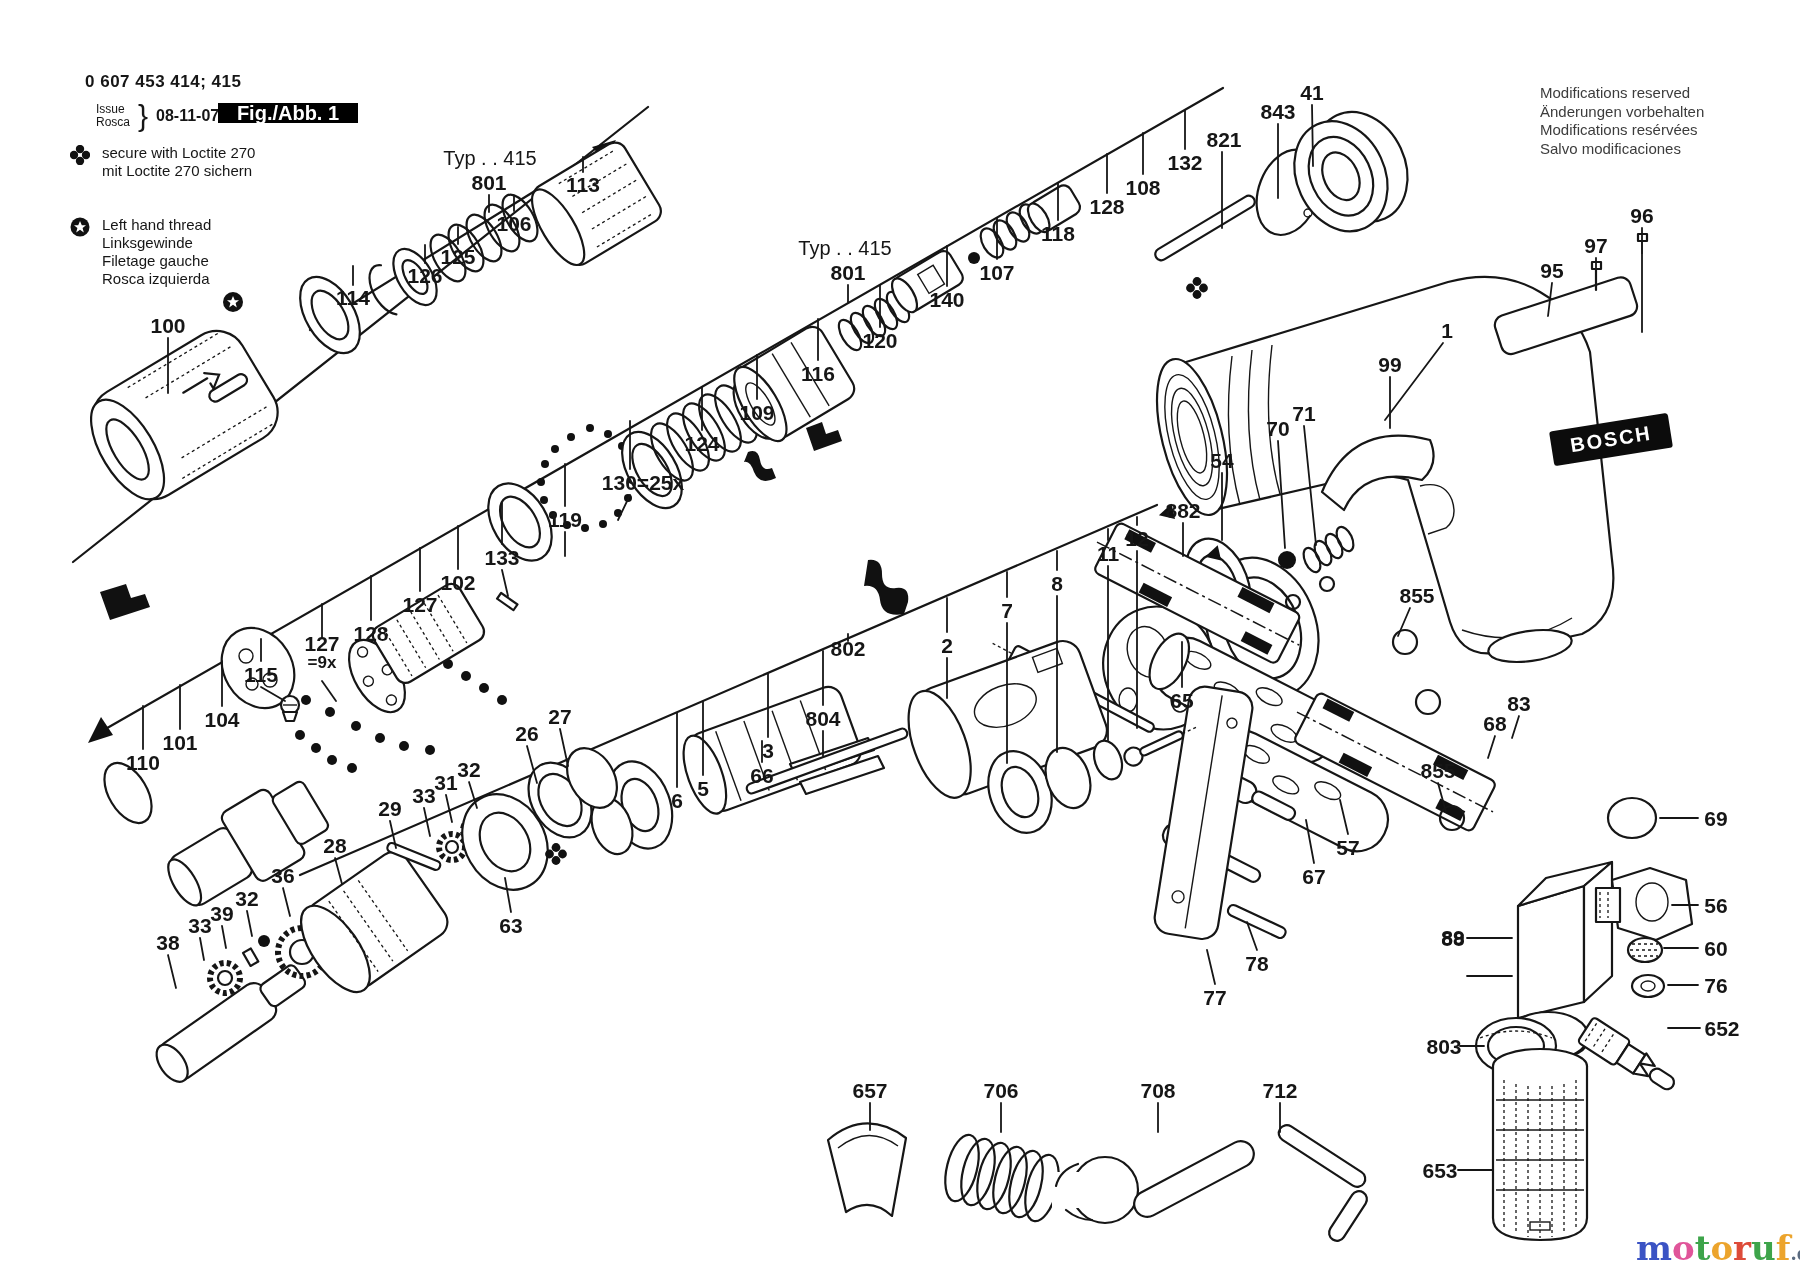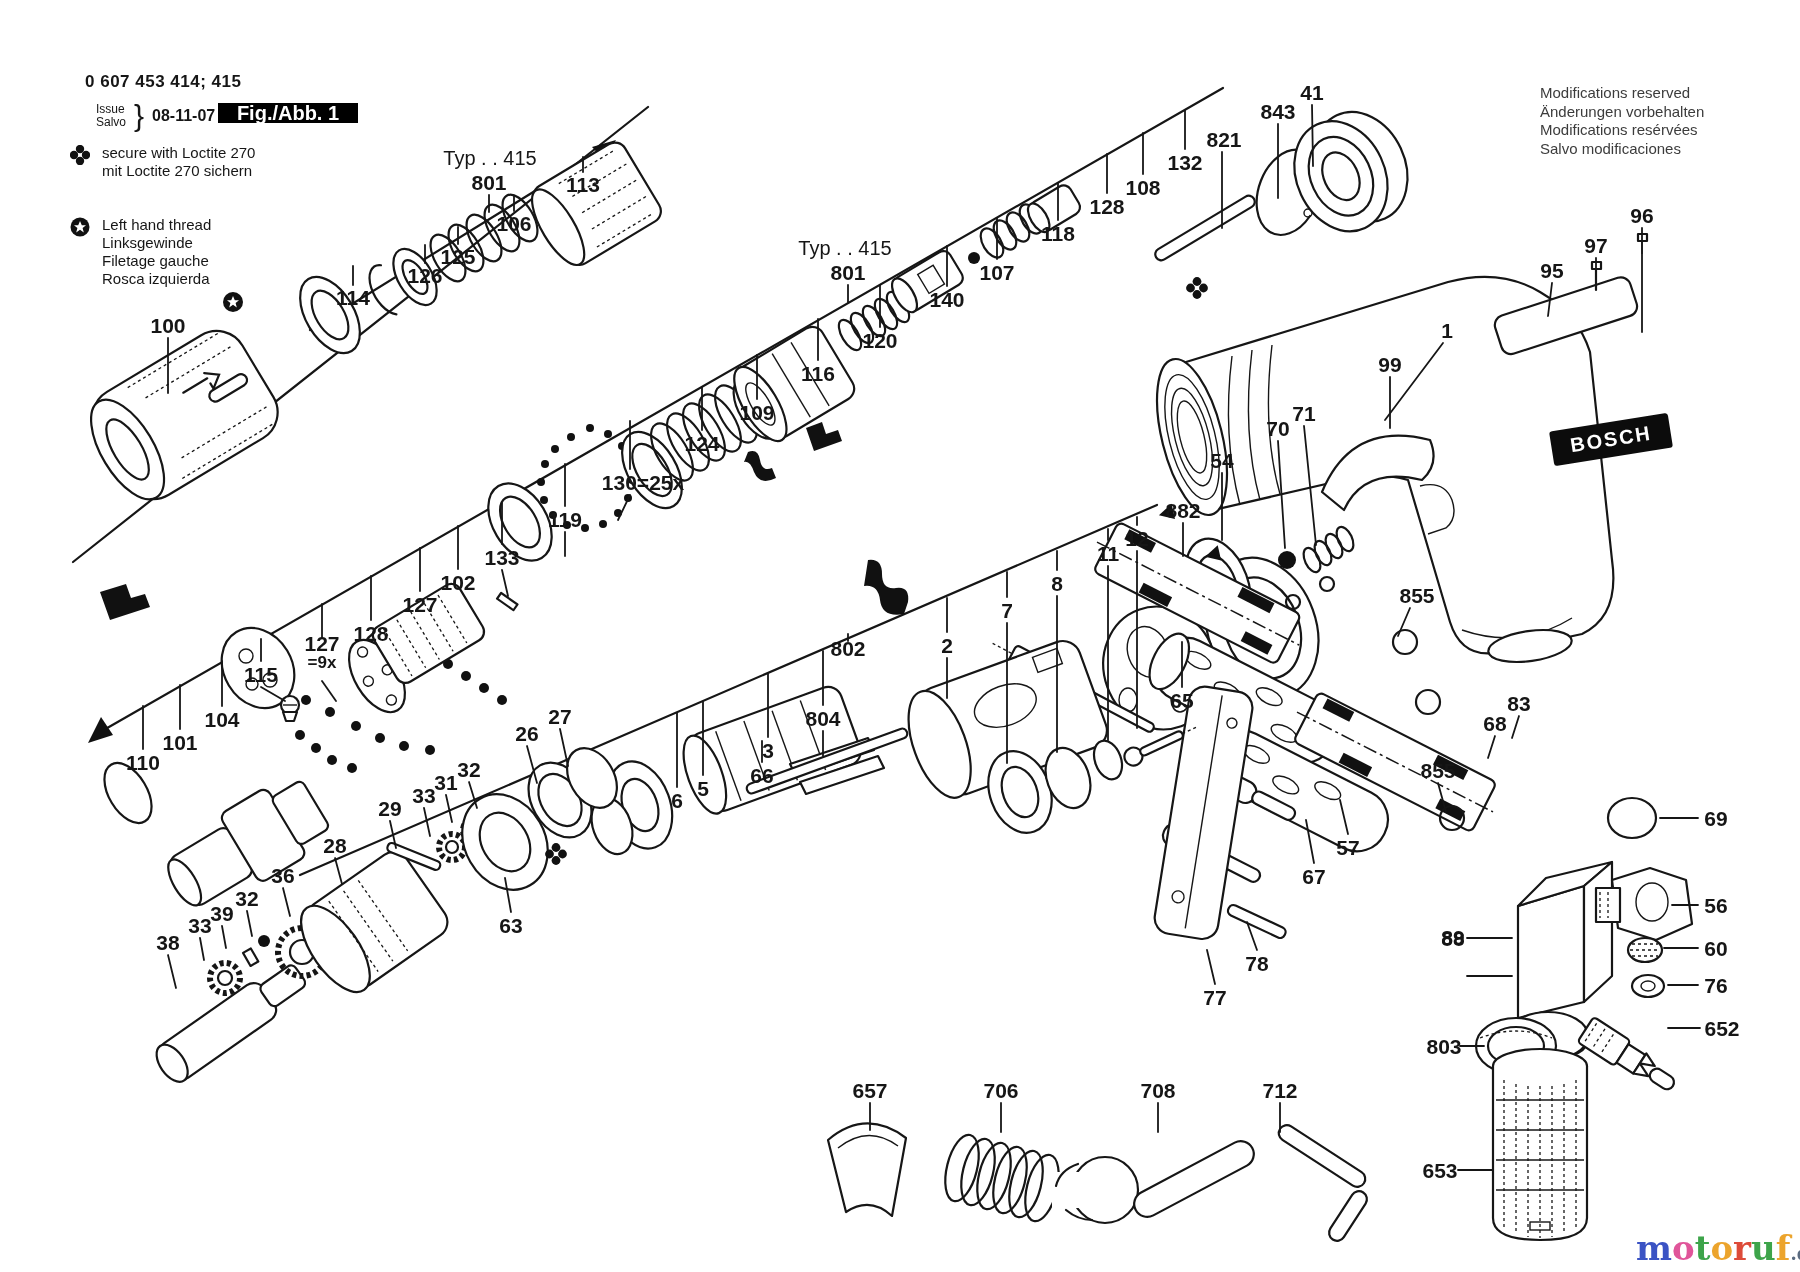--- a/index.html
+++ b/index.html
@@ -611,21 +611,21 @@
         <line x1="200" y1="938" x2="204" y2="960"></line>
         <line x1="168" y1="955" x2="176" y2="988"></line>
       </g>
 </svg>
 
   <div class="hdr-num">0 607 453 414; 415</div>
 
   <div class="issue">
     <div class="twol">
       <div>Issue</div>
-      <div>Salvo</div>
+      <div>Rosca</div>
     </div>
     <div class="brace">}</div>
     <div class="date">08-11-07</div>
   </div>
 
   <div class="figbox">Fig./Abb. 1</div>
 
   <div class="legend" style="left:70px;top:144px;">
     <div class="lrow">
       <span class="licon">

